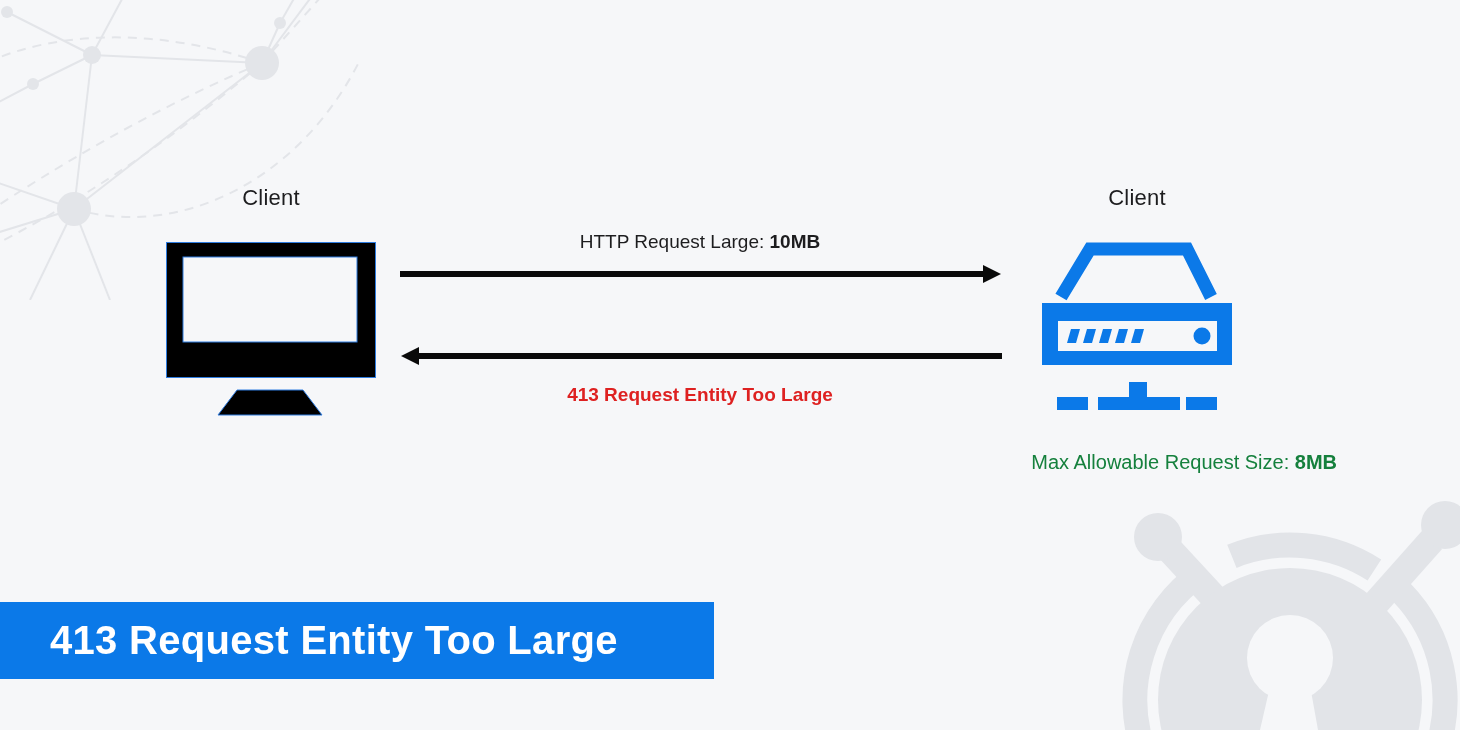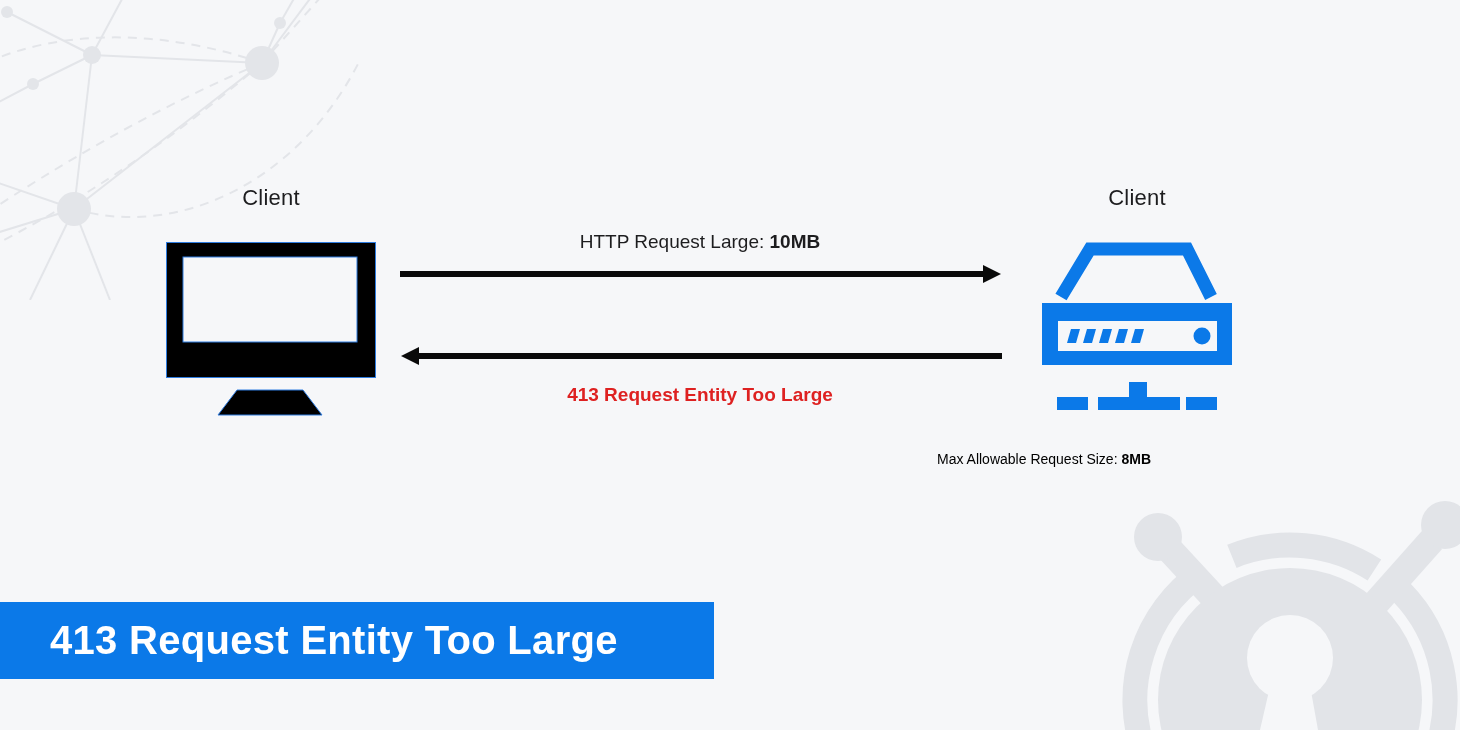--- a/index.html
+++ b/index.html
@@ -14,21 +14,21 @@
     font-size:22px;color:#1d1d1f;text-align:center;letter-spacing:.2px;
   }
   .flow-label{
     font-size:19px;color:#1d1d1f;text-align:center;white-space:nowrap;
   }
   .flow-label b{font-weight:bold;margin-top:31px;}
   .error-label{
     font-size:19px;font-weight:bold;color:#de2121;text-align:center;white-space:nowrap;
   }
   .server-note{
-    font-size:14px;color:#000000;text-align:left;white-space:nowrap;
+    font-size:20px;color:#15803d;text-align:right;white-space:nowrap;
   }
   .banner{
     left:0;top:602px;width:714px;height:77px;background:#0b79e8;
     display:flex;align-items:center;
   }
   .banner-title{
     color:#ffffff;font-size:40px;font-weight:bold;padding-left:50px;letter-spacing:.3px;
   }
   svg{display:block;}
 </style>

